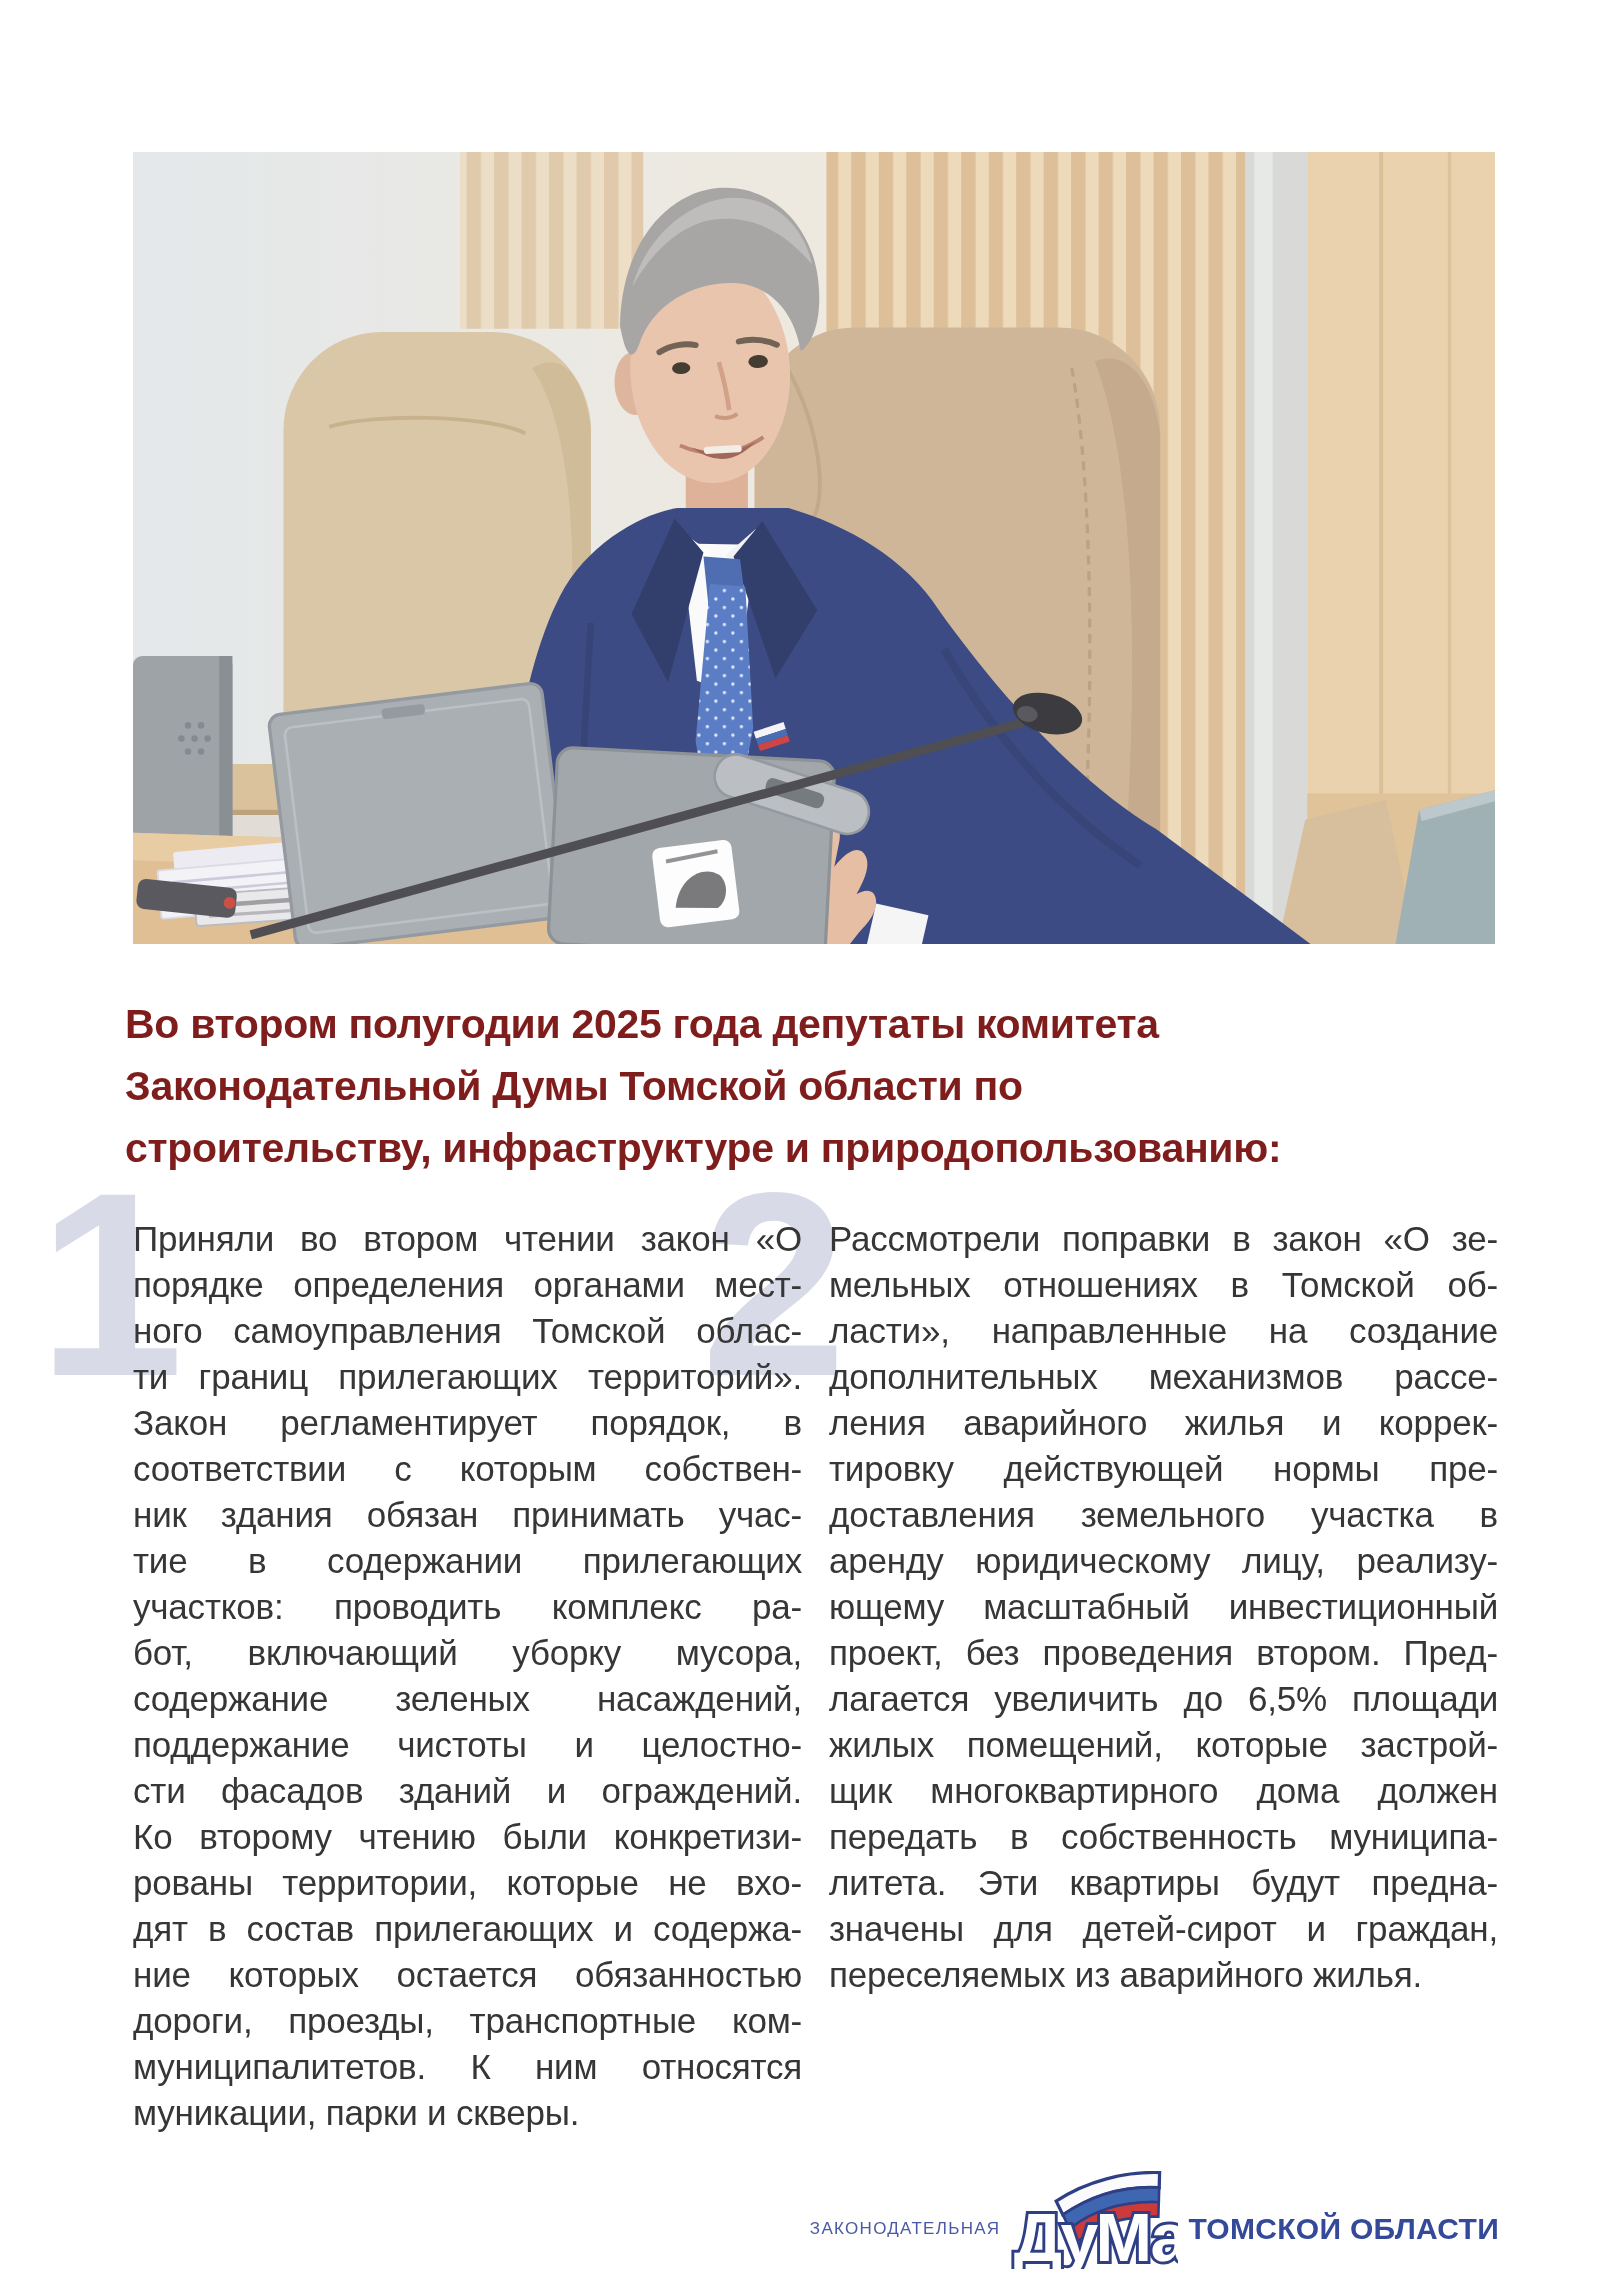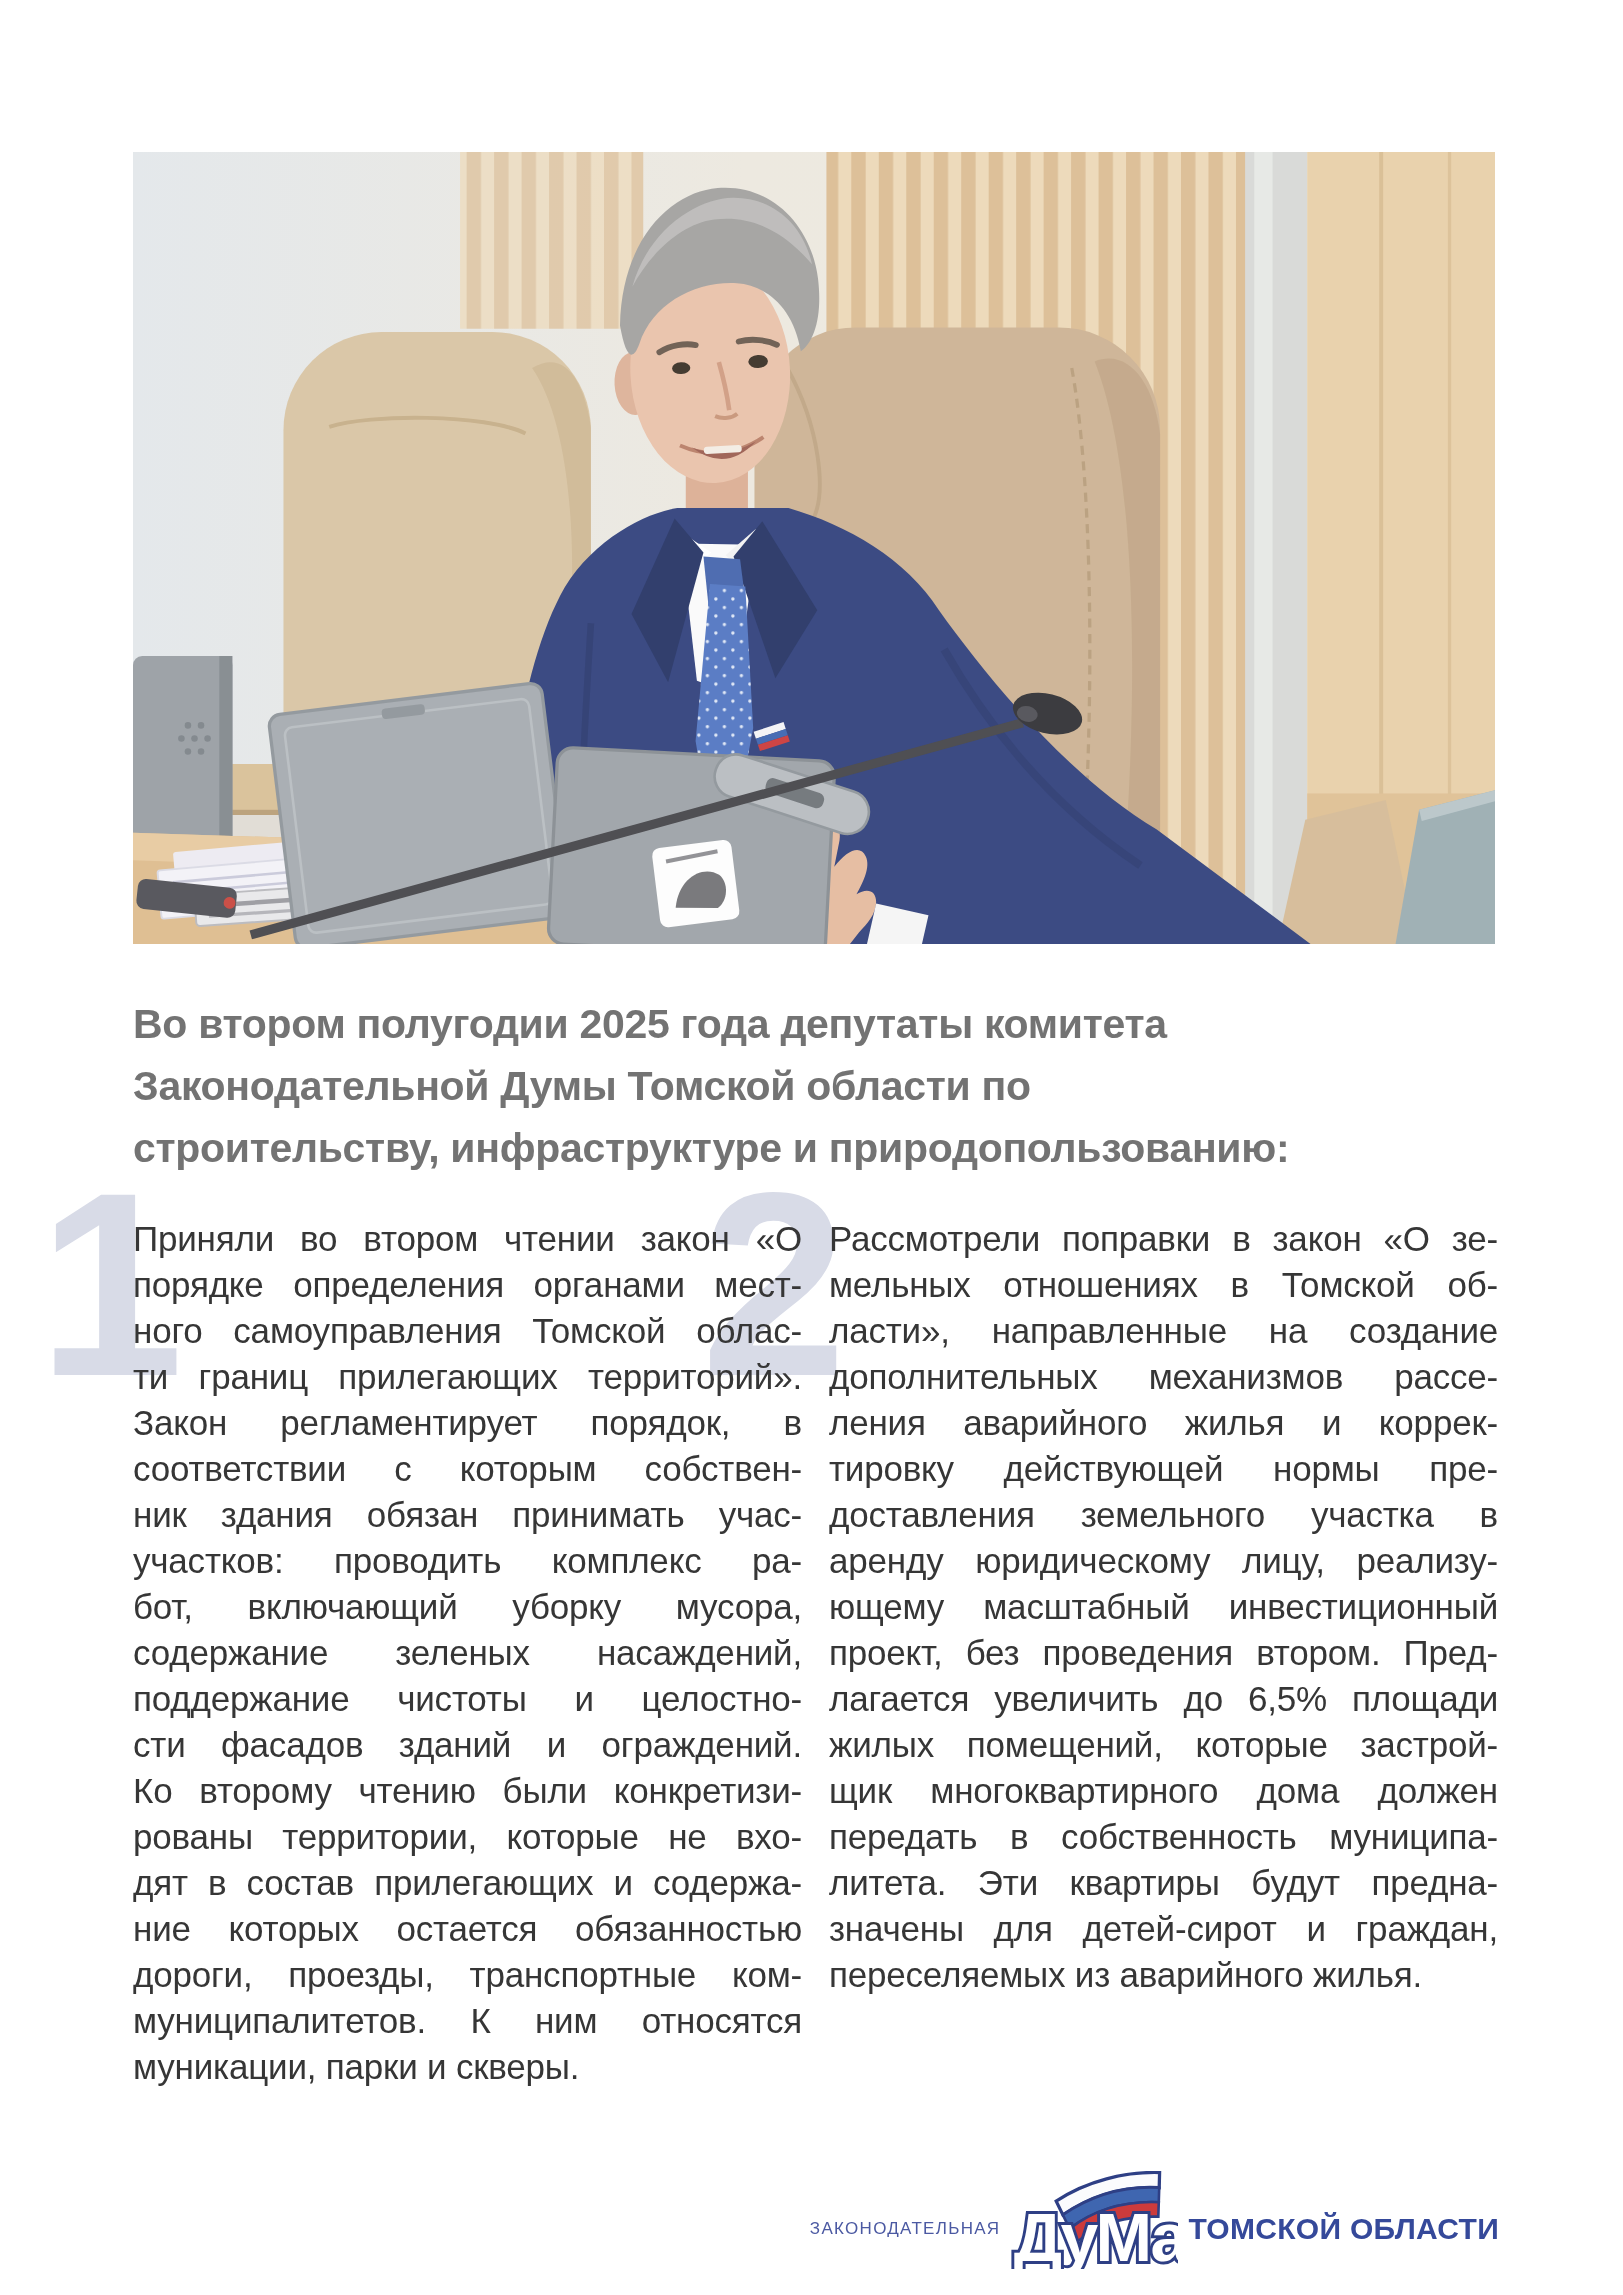--- a/index.html
+++ b/index.html
@@ -4,22 +4,22 @@
 <style>
   html,body { margin:0; padding:0; background:#ffffff; }
   .page {
     position:relative; width:1623px; height:2295px; background:#ffffff;
     overflow:hidden; font-family:"Liberation Sans","DejaVu Sans",sans-serif;
   }
   .photo-wrap { position:absolute; left:133px; top:152px; width:1362px; height:792px; }
   .photo-wrap svg { display:block; width:100%; height:100%; }
 
   .headline {
-    position:absolute; left:133px; top:993px; width:1381px;
-    font-size:41px; font-weight:700; color:#737373; line-height:62px;
+    position:absolute; left:125px; top:993px; width:1381px;
+    font-size:41px; font-weight:700; color:#7f1d1d; line-height:62px;
     letter-spacing:-0.3px;
   }
   .hline { text-align:left; white-space:nowrap; }
 
   .numeral {
     position:absolute; z-index:0; font-size:262px; font-weight:700;
     color:#d8dbe7; line-height:1; letter-spacing:-6.5px;
   }
   #numeral-1 { left:38px;  top:1154px; }
   #numeral-2 { left:701px; top:1154px; }
@@ -228,20 +228,21 @@
   <div id="numeral-2" class="numeral">2</div>
 
   <div id="col-1" class="col">
       <div class="jline">Приняли во втором чтении закон «О</div>
       <div class="jline">порядке определения органами мест-</div>
       <div class="jline">ного самоуправления Томской облас-</div>
       <div class="jline">ти границ прилегающих территорий».</div>
       <div class="jline">Закон регламентирует порядок, в</div>
       <div class="jline">соответствии с которым собствен-</div>
       <div class="jline">ник здания обязан принимать учас-</div>
+      <div class="jline">тие в содержании прилегающих</div>
       <div class="jline">участков: проводить комплекс ра-</div>
       <div class="jline">бот, включающий уборку мусора,</div>
       <div class="jline">содержание зеленых насаждений,</div>
       <div class="jline">поддержание чистоты и целостно-</div>
       <div class="jline">сти фасадов зданий и ограждений.</div>
       <div class="jline">Ко второму чтению были конкретизи-</div>
       <div class="jline">рованы территории, которые не вхо-</div>
       <div class="jline">дят в состав прилегающих и содержа-</div>
       <div class="jline">ние которых остается обязанностью</div>
       <div class="jline">дороги, проезды, транспортные ком-</div>

